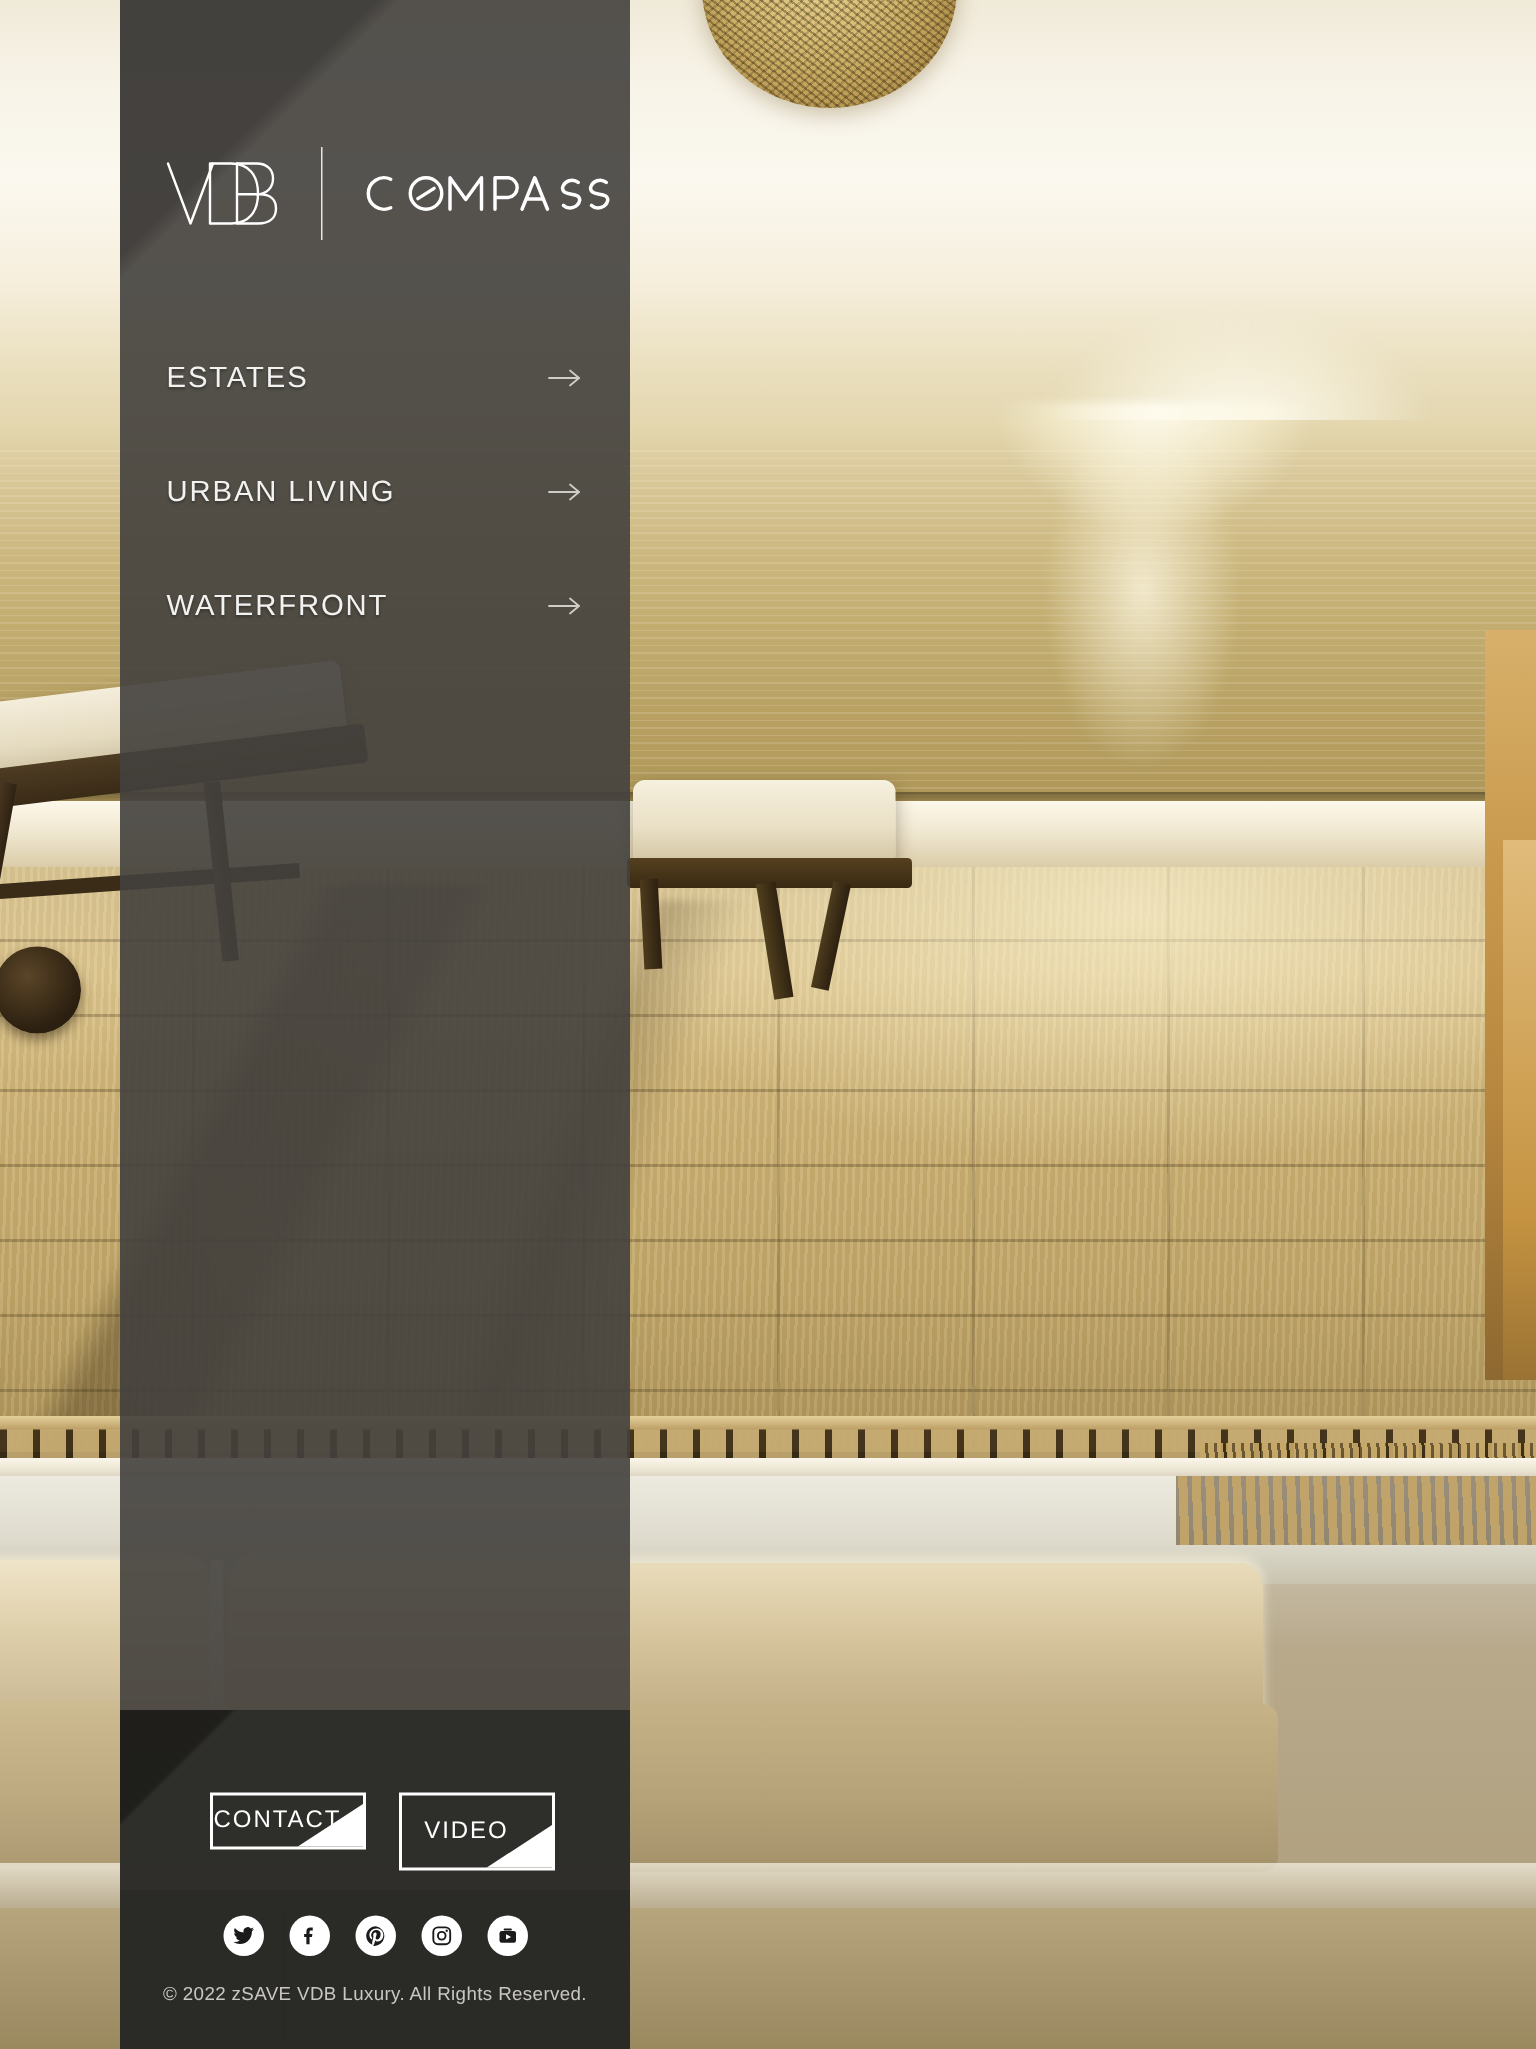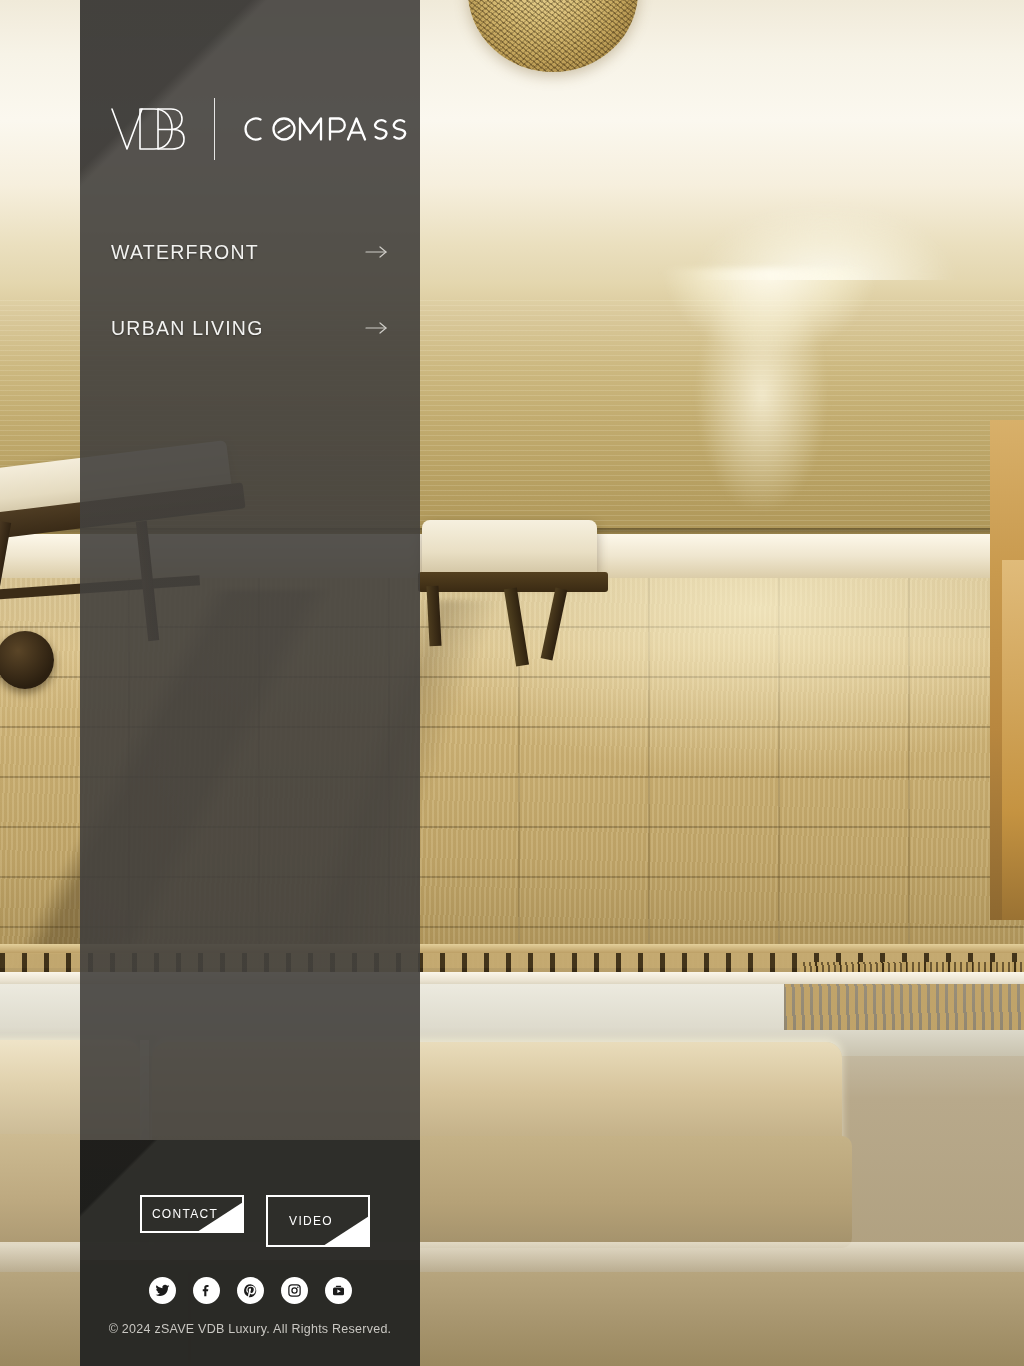--- a/index.html
+++ b/index.html
@@ -325,21 +325,21 @@
 
   .spacer { flex:1 1 auto; }
 
   
   .cta-row {
     display:flex; gap:22px; padding:0 0 0 60px; margin-bottom:30px;
   }
   .cta {
     position:relative; display:inline-flex; align-items:center; justify-content:center;
     border:2px solid #ffffff; background:transparent;
-    color:#ffffff; font-size:12px; letter-spacing:1.3px;
+    color:#ffffff; font-size:16px; letter-spacing:1.3px;
     cursor:pointer; overflow:hidden; font-family:"Liberation Sans", sans-serif;
   }
   .cta-contact { width:104px; height:38px; }
   .cta-video   { width:104px; height:52px; }
   .cta .corner {
     position:absolute; right:-1px; bottom:-1px;
     width:0; height:0;
     border-left:46px solid transparent;
     border-bottom:30px solid #ffffff;
     pointer-events:none;
@@ -467,33 +467,42 @@
 
             <path d="M144.5 9.6 A6.6 6.6 0 0 0 134 13.1 C134 19.5 145.5 15.5 145.5 21.4 A6.6 6.6 0 0 1 134.6 24.9"></path>
 
             <path d="M163.2 9.6 A6.6 6.6 0 0 0 152.7 13.1 C152.7 19.5 164.2 15.5 164.2 21.4 A6.6 6.6 0 0 1 153.3 24.9"></path>
           </g>
         </svg>
       </div>
 
       <nav class="nav">
 
-
         <a class="nav-item" href="#">
-          <span class="nav-label">WATERFRONT</span>
+          <span class="nav-label">ESTATES</span>
           <svg class="nav-arrow" width="24" height="14" viewBox="0 0 24 14" aria-hidden="true">
             <g fill="none" stroke="currentColor" stroke-width="1.2" stroke-linecap="round" stroke-linejoin="round">
               <line x1="1" y1="7" x2="21" y2="7"></line>
               <polyline points="15,2 21,7 15,12"></polyline>
             </g>
           </svg>
         </a>
 
         <a class="nav-item" href="#">
           <span class="nav-label">URBAN LIVING</span>
+          <svg class="nav-arrow" width="24" height="14" viewBox="0 0 24 14" aria-hidden="true">
+            <g fill="none" stroke="currentColor" stroke-width="1.2" stroke-linecap="round" stroke-linejoin="round">
+              <line x1="1" y1="7" x2="21" y2="7"></line>
+              <polyline points="15,2 21,7 15,12"></polyline>
+            </g>
+          </svg>
+        </a>
+
+        <a class="nav-item" href="#">
+          <span class="nav-label">WATERFRONT</span>
           <svg class="nav-arrow" width="24" height="14" viewBox="0 0 24 14" aria-hidden="true">
             <g fill="none" stroke="currentColor" stroke-width="1.2" stroke-linecap="round" stroke-linejoin="round">
               <line x1="1" y1="7" x2="21" y2="7"></line>
               <polyline points="15,2 21,7 15,12"></polyline>
             </g>
           </svg>
         </a>
 
 
       </nav>
@@ -544,18 +553,18 @@
         <a class="social" href="#">
           <svg width="15" height="15" viewBox="0 0 24 24" aria-hidden="true">
             <rect x="3.2" y="7" width="17.6" height="12.4" rx="2.4" fill="#1b1b1b"></rect>
             <polygon points="10.2,10.3 15.6,13.2 10.2,16.1" fill="#ffffff"></polygon>
             <rect x="7.6" y="4.2" width="8.8" height="2.1" rx="1" fill="#1b1b1b"></rect>
           </svg>
         </a>
 
       </div>
 
-      <div class="copyright">© 2024 zSAVE VDB Luxury. All Rights Reserved.</div>
+      <div class="copyright">© 2022 zSAVE VDB Luxury. All Rights Reserved.</div>
 
     </div>
   </aside>
 
 </div>
 
 </body></html>

